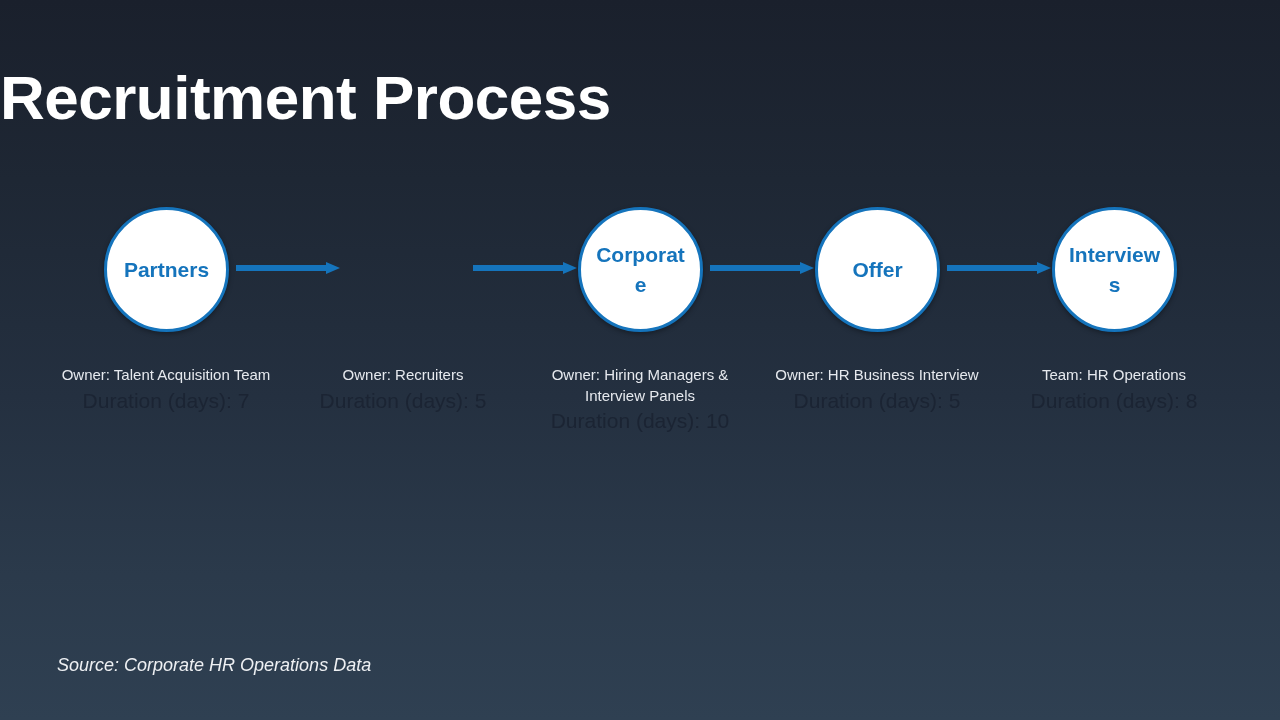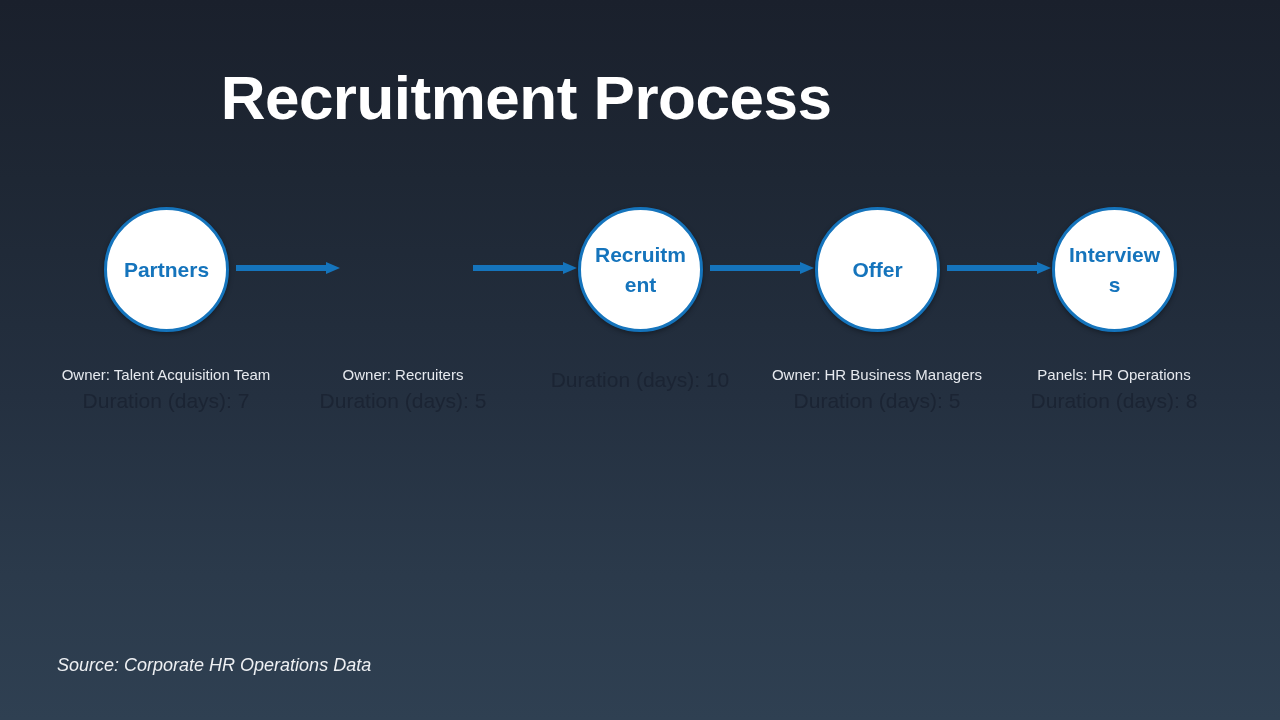--- a/index.html
+++ b/index.html
@@ -22,21 +22,20 @@
     background: linear-gradient(to bottom, #1a202c 0%, #1e2734 25%, #243040 55%, #2b3a4b 80%, #2f4052 100%);
     overflow: hidden;
   }
 
   
   .title {
     position: absolute;
     top: 62px;
     left: 0;
     width: 1052px;
-    text-align: center;
     color: #ffffff;
     font-size: 62px;
     font-weight: 700;
     letter-spacing: -0.5px;
     line-height: 1.15;
     font-family: "Liberation Sans", sans-serif;
     white-space: nowrap;
   }
 
   
@@ -160,21 +159,21 @@
     </div>
 
 
     <div class="arrow" style="left:473px; width:104px;">
       <div class="shaft" style="width:90px;"></div>
       <div class="head"></div>
     </div>
 
     <div class="node" style="left:578px;">
       <div class="circle">
-        <span class="circle-label">Recruitment</span>
+        <span class="circle-label">Corporate</span>
       </div>
     </div>
 
     <div class="arrow" style="left:710px; width:104px;">
       <div class="shaft" style="width:90px;"></div>
       <div class="head"></div>
     </div>
 
     <div class="node" style="left:815px;">
       <div class="circle">
@@ -199,28 +198,29 @@
     <div class="owner">Owner: Talent Acquisition Team</div>
     <div class="duration">Duration (days): 7</div>
   </div>
 
   <div class="caption" style="left:296px;">
     <div class="owner">Owner: Recruiters</div>
     <div class="duration">Duration (days): 5</div>
   </div>
 
   <div class="caption" style="left:533px;">
+    <div class="owner">Owner: Hiring Managers &amp; Interview Panels</div>
     <div class="duration">Duration (days): 10</div>
   </div>
 
   <div class="caption" style="left:770px;">
-    <div class="owner">Owner: HR Business Managers</div>
+    <div class="owner">Owner: HR Business Interview</div>
     <div class="duration">Duration (days): 5</div>
   </div>
 
   <div class="caption" style="left:1007px;">
-    <div class="owner">Panels: HR Operations</div>
+    <div class="owner">Team: HR Operations</div>
     <div class="duration">Duration (days): 8</div>
   </div>
 
   <div class="source">Source: Corporate HR Operations Data</div>
 
 </div>
 
 </body></html>

